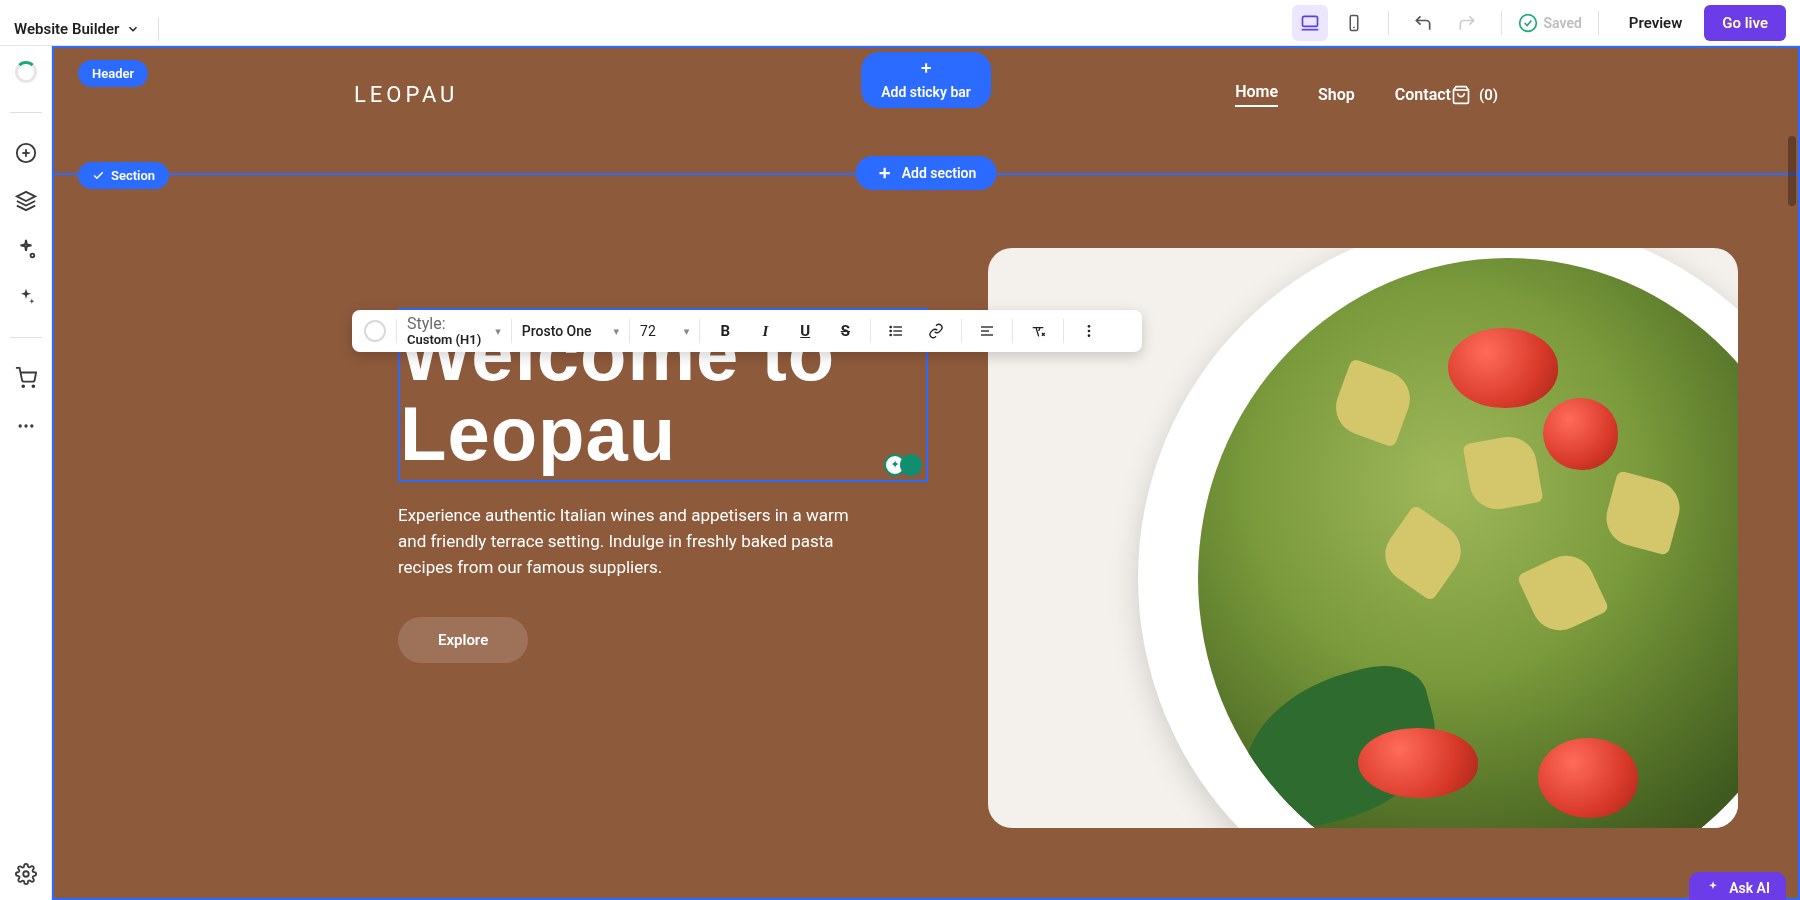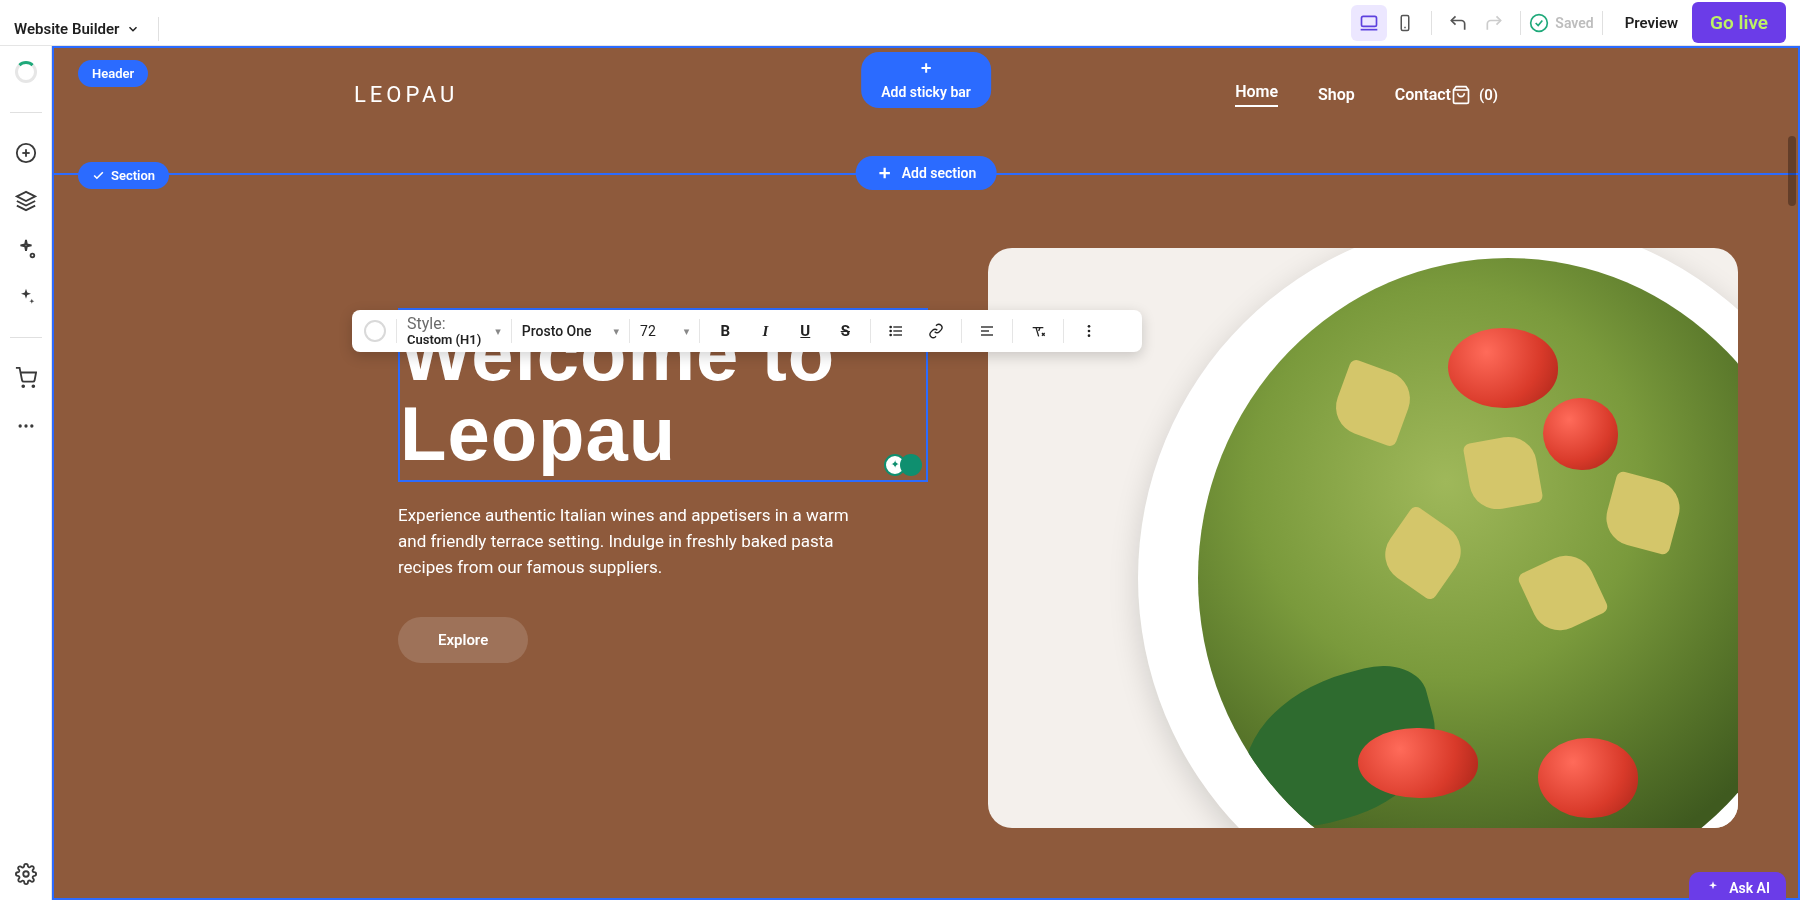--- a/index.html
+++ b/index.html
@@ -3,28 +3,28 @@
 <meta charset="utf-8">
 <style>
 * { margin: 0; padding: 0; box-sizing: border-box; font-family: -apple-system, BlinkMacSystemFont, "Segoe UI", Roboto, sans-serif; }
 body { width: 1800px; height: 900px; overflow: hidden; background: #fff; position: relative; }
 
 
 .topbar { height: 46px; border-bottom: 1px solid #e5e5e5; display: flex; align-items: center; padding: 0 14px; justify-content: space-between; }
 .topbar-left { display: flex; align-items: center; gap: 10px; margin-top: 12px; }
 .wb-label { font-size: 15px; font-weight: 600; color: #1f1f1f; display: flex; align-items: center; gap: 6px; cursor: pointer; }
 .vdivider { width: 1px; height: 24px; background: #e0e0e0; margin: 0 8px; }
-.topbar-right { display: flex; align-items: center; }
+.topbar-right { display: flex; align-items: center; gap: 8px; }
 .icon-btn { width: 36px; height: 36px; border: none; background: transparent; border-radius: 6px; display: flex; align-items: center; justify-content: center; cursor: pointer; color: #555; }
 .icon-btn.active { background: #ece7ff; color: #5d41de; }
 .icon-btn.disabled { color: #ccc; cursor: default; }
 .saved-group { display: flex; align-items: center; gap: 6px; color: #bdbdbd; font-size: 14px; font-weight: 600; }
 .saved-check { color: #1fa97a; }
 .preview-btn { background: transparent; border: none; font-size: 15px; font-weight: 600; color: #1f1f1f; padding: 8px 14px; cursor: pointer; }
-.golive-btn { background: #6b3ce8; color: #bef264; border: none; font-size: 19px; font-weight: 600; padding: 9px 18px; border-radius: 6px; cursor: pointer; }
+.golive-btn { background: #6b3ce8; color: #fef9c3; border: none; font-size: 15px; font-weight: 600; padding: 9px 18px; border-radius: 6px; cursor: pointer; }
 
 
 .sidebar { position: absolute; left: 0; top: 46px; width: 52px; height: calc(100% - 46px); border-right: 1px solid #e5e5e5; display: flex; flex-direction: column; align-items: center; padding-top: 14px; gap: 24px; }
 .sidebar .sb-icon { width: 24px; height: 24px; color: #3a3a3a; cursor: pointer; display: flex; align-items: center; justify-content: center; }
 .sidebar .sb-divider { width: 32px; height: 1px; background: #e0e0e0; margin: 4px 0; }
 .sidebar .spinner { width: 22px; height: 22px; border: 3px solid #e6e6e6; border-top: 3px solid #1fa97a; border-radius: 50%; }
 .sidebar-bottom { position: absolute; bottom: 14px; }
 
 
 .canvas { position: absolute; left: 52px; top: 46px; right: 0; bottom: 0; background: #8e5a3c; overflow: hidden; border: 2px solid #2b6bff; }

